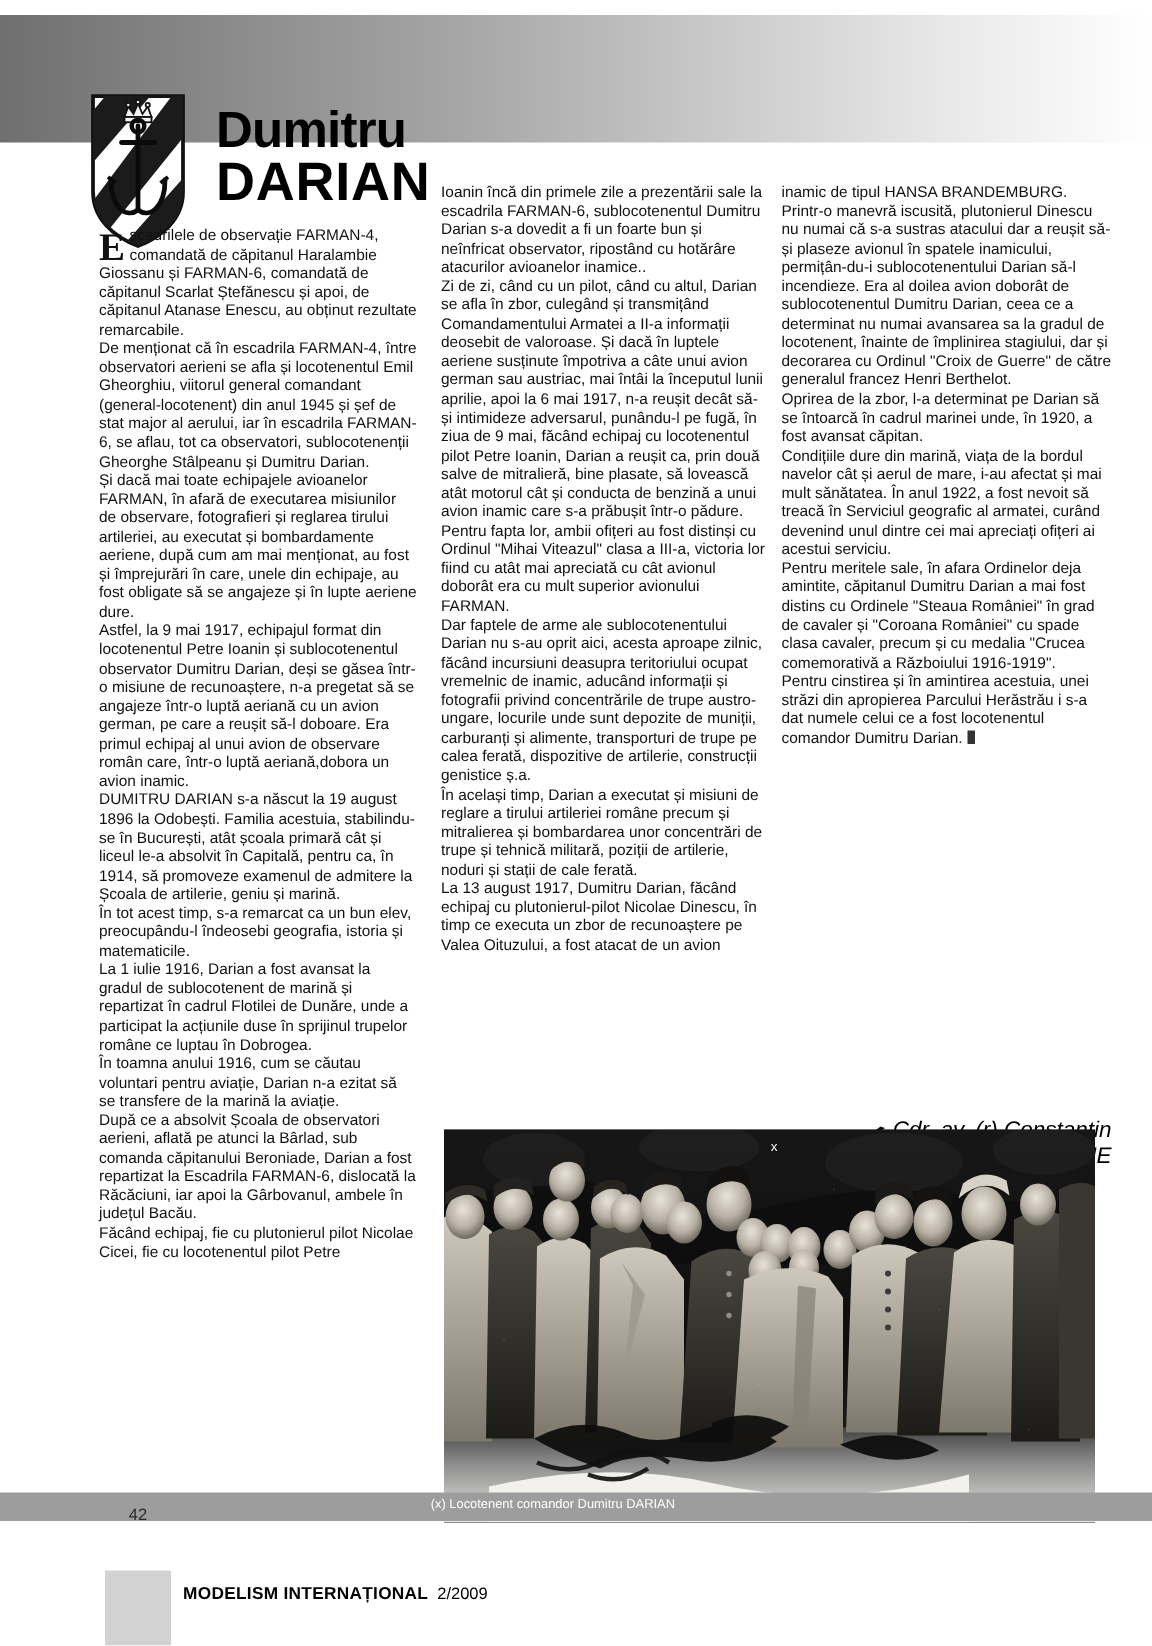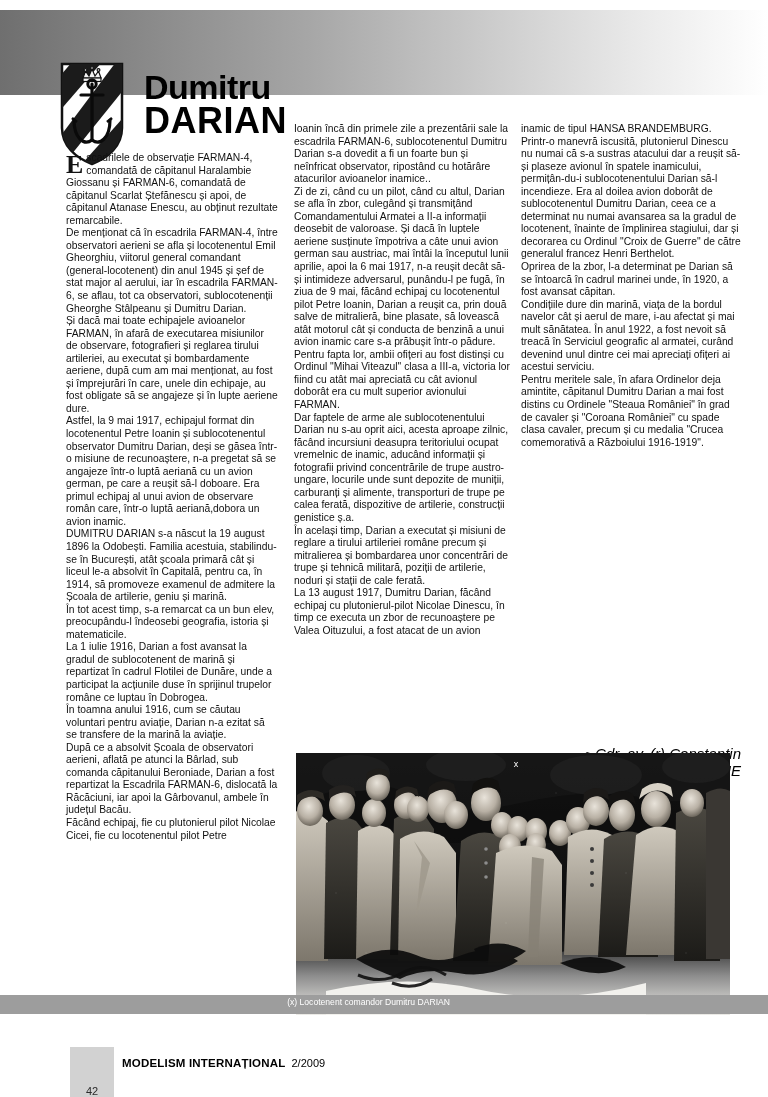--- a/index.html
+++ b/index.html
@@ -95,21 +95,21 @@
     text-align:right;
     font-size:8.6px;color:#ffffff;
   }
 
   
   .pagebox{
     position:absolute;left:70px;top:1047px;width:44px;height:50px;
     background:#d2d2d2;
   }
   .pagenum{
-    position:absolute;left:70px;top:1085px;width:44px;
+    position:absolute;left:70px;top:1004px;width:44px;
     text-align:center;font-size:11px;color:#2b2b2b;
   }
   .footer-title{
     position:absolute;left:122px;top:1057px;
     font-size:11.5px;font-weight:bold;letter-spacing:0.2px;
     white-space:nowrap;
   }
   .footer-issue{
     font-weight:normal;font-size:11px;margin-left:6px;letter-spacing:0;
   }
@@ -180,20 +180,21 @@
   <p>Dar faptele de arme ale sublocotenentului Darian nu s-au oprit aici, acesta aproape zilnic, făcând incursiuni deasupra teritoriului ocupat vremelnic de inamic, aducând informații și fotografii privind concentrările de trupe austro-ungare, locurile unde sunt depozite de muniții, carburanți și alimente, transporturi de trupe pe calea ferată, dispozitive de artilerie, construcții genistice ș.a.</p>
   <p>În același timp, Darian a executat și misiuni de reglare a tirului artileriei române precum și mitralierea și bombardarea unor concentrări de trupe și tehnică militară, poziții de artilerie, noduri și stații de cale ferată.</p>
   <p>La 13 august 1917, Dumitru Darian, făcând echipaj cu plutonierul-pilot Nicolae Dinescu, în timp ce executa un zbor de recunoaștere pe Valea Oituzului, a fost atacat de un avion</p>
 </div>
 
 <div class="col col3">
   <p>inamic de tipul HANSA BRANDEMBURG. Printr-o manevră iscusită, plutonierul Dinescu nu numai că s-a sustras atacului dar a reușit să-și plaseze avionul în spatele inamicului, permițân-du-i sublocotenentului Darian să-l incendieze. Era al doilea avion doborât de sublocotenentul Dumitru Darian, ceea ce a determinat nu numai avansarea sa la gradul de locotenent, înainte de împlinirea stagiului, dar și decorarea cu Ordinul "Croix de Guerre" de către generalul francez Henri Berthelot.</p>
   <p>Oprirea de la zbor, l-a determinat pe Darian să se întoarcă în cadrul marinei unde, în 1920, a fost avansat căpitan.</p>
   <p>Condițiile dure din marină, viața de la bordul navelor cât și aerul de mare, i-au afectat și mai mult sănătatea. În anul 1922, a fost nevoit să treacă în Serviciul geografic al armatei, curând devenind unul dintre cei mai apreciați ofițeri ai acestui serviciu.</p>
   <p>Pentru meritele sale, în afara Ordinelor deja amintite, căpitanul Dumitru Darian a mai fost distins cu Ordinele "Steaua României" în grad de cavaler și "Coroana României" cu spade clasa cavaler, precum și cu medalia "Crucea comemorativă a Războiului 1916-1919".</p>
+  <p><span>Pentru cinstirea și în amintirea acestuia, unei străzi din apropierea Parcului Herăstrău i s-a dat numele celui ce a fost locotenentul comandor Dumitru Darian.</span><span class="endmark"></span></p>
 </div>
 
 <div class="byline">
   <span class="pen">
     <svg width="13" height="9" viewBox="0 0 13 9" xmlns="http://www.w3.org/2000/svg">
       <path d="M1 7 L9 1 L12 2 L4 8 Z" fill="#111"></path>
       <path d="M1 7 L3 8.5" stroke="#111" stroke-width="1"></path>
     </svg>
   </span><span>Cdr. av. (r) Constantin IORDACHE</span>
 </div>

